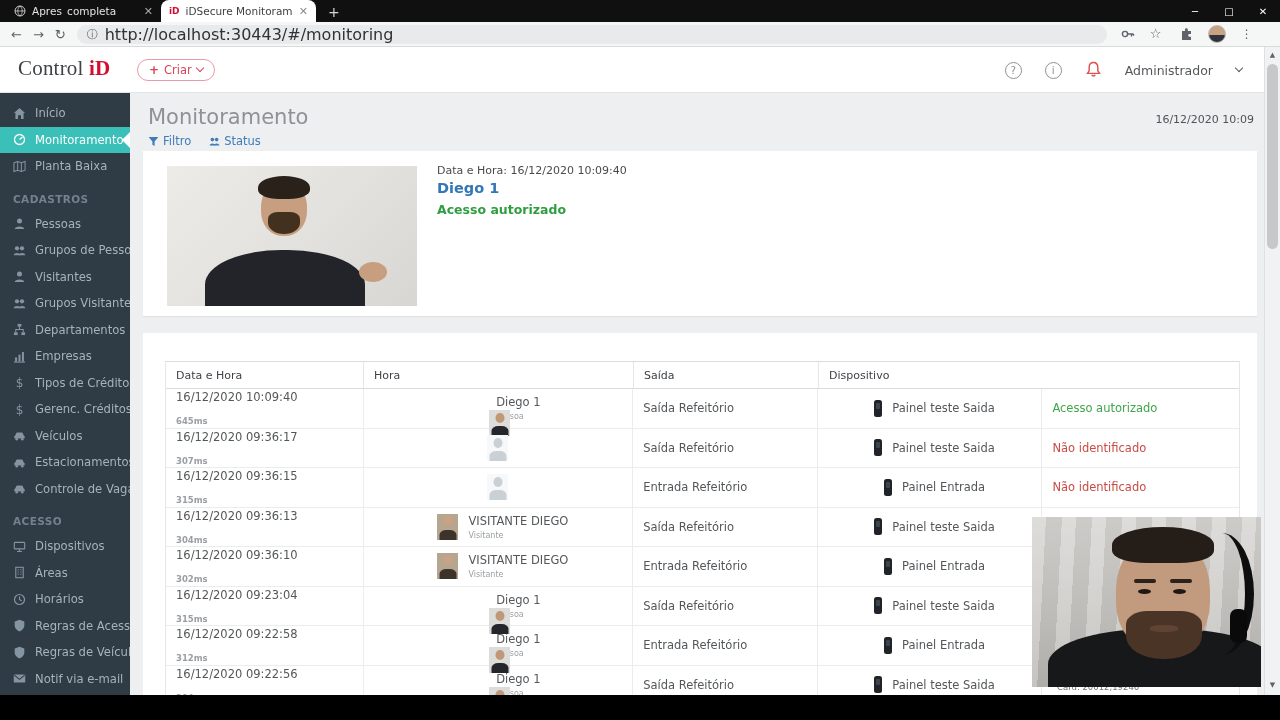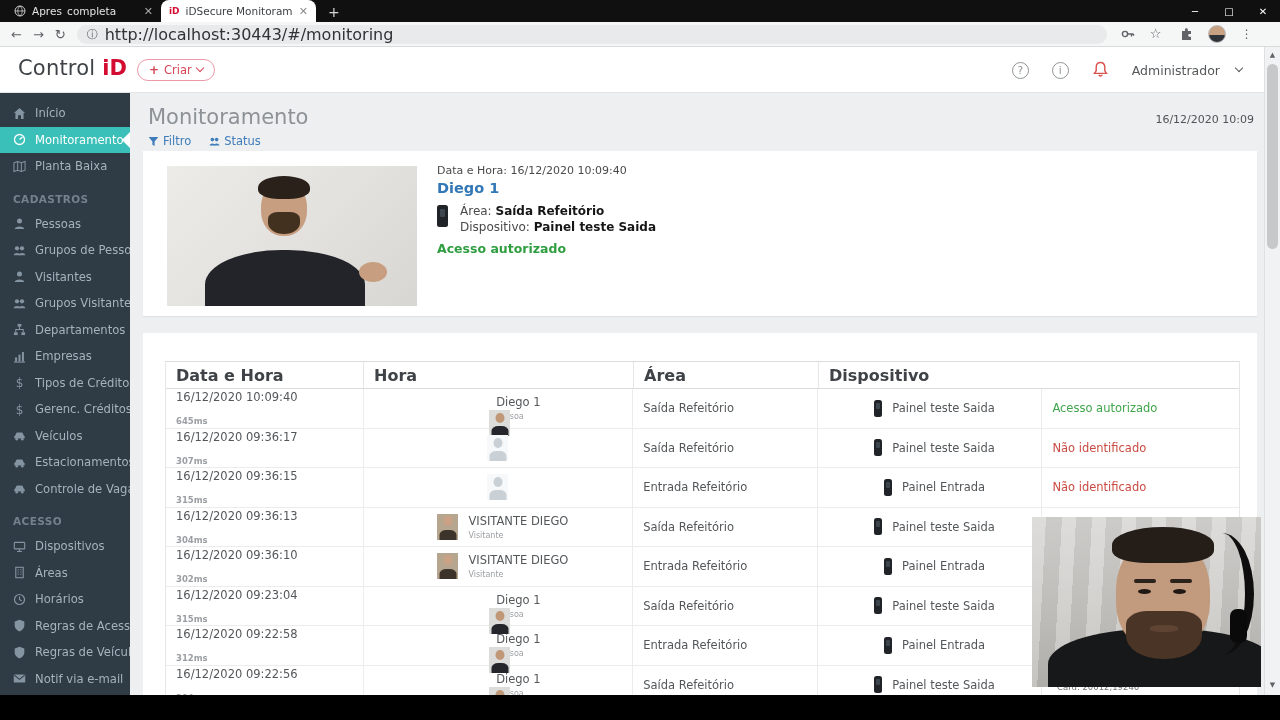--- a/index.html
+++ b/index.html
@@ -31,33 +31,33 @@
   .url-text { font-size:16px; color:#2f3336; }
   .tb-right { display:flex; align-items:center; margin-left:14px; gap:15px; }
   .tb-ico { width:14px; height:14px; color:#5f6368; }
   .tb-ico.star { font-size:13px; line-height:14px; }
   .tb-avatar { width:18px; height:18px; border-radius:50%; background:linear-gradient(180deg,#c8a183 55%,#30343a 55%); border:1px solid #bbb; }
   .dots { color:#5f6368; font-size:12px; }
 
   
   #appheader { position:absolute; left:0; top:47px; width:1280px; height:46px; background:#fff;
                border-bottom:1px solid #e3e4e5; }
-  .logo { position:absolute; left:18px; top:9px; font-size:21px; letter-spacing:.2px; }
+  .logo { position:absolute; left:18px; top:9px; font-size:21px; letter-spacing:.2px;font-family:Liberation Serif, serif; }
   .logo .c1 { color:#3f4347; } .logo .c2 { color:#d40c32; font-weight:bold; }
   .criar-btn { position:absolute; left:137px; top:12px; height:22px; border:1px solid #eb9aa6;
                border-radius:12px; color:#d64456; font-size:11.5px; display:flex; align-items:center;
                padding:0 11px; gap:5px; background:#fff; }
   .criar-plus { font-weight:bold; font-size:12px; }
   .chev { width:6px; height:6px; border-right:1.4px solid currentColor; border-bottom:1.4px solid currentColor;
           transform:rotate(45deg); display:inline-block; position:relative; top:-2px; }
   .hdr-right { position:absolute; right:38px; top:0; height:46px; display:flex; align-items:center; gap:23px; }
   .hicon { width:17px; height:17px; border:1.3px solid #8f9396; border-radius:50%; color:#8f9396;
            font-size:10.5px; display:flex; align-items:center; justify-content:center; }
   .bell { width:17px; height:18px; color:#d9534f; }
-  .user-menu { color:#55585b; font-size:12.5px; display:flex; align-items:center; gap:16px; }
+  .user-menu { color:#55585b; font-size:12.5px; display:flex; align-items:center; gap:23px; }
 
   
   #sidebar { position:absolute; left:0; top:93px; width:130px; height:602px; background:#2f3b45;
              padding-top:7px; }
   .sb-item { height:26.5px; display:flex; align-items:center; padding-left:13px; color:#a6b2bc;
              font-size:11.6px; gap:9px; position:relative; white-space:nowrap; }
   .sb-ico { width:13px; height:13px; color:#8494a0; flex:none; display:flex; }
   .sb-ico svg { width:100%; height:100%; }
   .sb-item.active { background:#3ac0b8; color:#fff; }
   .sb-item.active .sb-ico { color:#fff; }
@@ -93,21 +93,21 @@
 
   .dev { display:inline-block; width:8px; height:17px; background:#202428; border-radius:2.5px;
          position:relative; flex:none; }
   .dev::after { content:""; position:absolute; left:2px; top:3px; width:4px; height:6px; background:#3d464f; border-radius:1px; }
   .dev.lg { width:11px; height:22px; margin-top:2px; }
   .dev.lg::after { left:3px; top:4px; width:5px; height:8px; }
 
   .panel2 { position:absolute; left:13px; top:240px; width:1114px; height:362px; background:#fff; }
   .tbl { position:absolute; left:22px; top:28px; width:1075px; border-left:1px solid #e6e6e6; border-right:1px solid #e6e6e6; }
   .theader { display:flex; height:28px; border-top:1px solid #dcdcdc; border-bottom:1px solid #dcdcdc; }
-  .hc { font-size:16px; color:#3f4347; font-weight:700; display:flex; align-items:center;
+  .hc { font-size:11px; color:#3f4347; font-weight:400; display:flex; align-items:center;
         padding-left:10px; border-right:1px solid #e6e6e6; }
   .hc:last-child { border-right:none; }
   .col1 { width:198px; } .col2 { width:270px; } .col3 { width:185px; } .col4 { width:225px; } .col5 { width:197px; }
   .trow { display:flex; height:39.5px; border-bottom:1px solid #ececec; }
   .tc { border-right:1px solid #ececec; padding-left:10px; display:flex; flex-direction:column; justify-content:center; }
   .tc:last-child { border-right:none; }
   .tc.row-flex { flex-direction:row; align-items:center; gap:10px; }
   .dt-main { font-size:11.5px; color:#53575a; }
   .dt-ms { font-size:8.5px; color:#9b9fa3; margin-top:12px;font-weight:bold; }
   .cell-text { font-size:11.5px; color:#53575a; }
@@ -443,37 +443,30 @@
     <div class="photo">
       <div class="ph-torso"></div>
       <div class="ph-head"></div>
       <div class="ph-hair"></div>
       <div class="ph-beard"></div>
       <div class="ph-hand"></div>
     </div>
     <div class="card-details">
       <div class="fdt">Data e Hora: 16/12/2020 10:09:40</div>
       <div class="fname">Diego 1</div>
-      <div class="finfo">
-        <span class="dev lg"></span>
-        <div class="finfo-lines">
-          <div><span>Área: </span><b>Saída Refeitório</b></div>
-          <div><span>Dispositivo: </span><b>Painel teste Saida</b></div>
-        </div>
-      </div>
       <div class="fstatus">Acesso autorizado</div>
     </div>
   </section>
 
   <section class="panel2">
     <div class="tbl">
       <div class="theader">
         <div class="hc col1">Data e Hora</div>
         <div class="hc col2">Hora</div>
-        <div class="hc col3">Área</div>
+        <div class="hc col3">Saída</div>
         <div class="hc col4">Dispositivo</div>
       </div>
       <div id="tbody">
   <div class="trow">
     <div class="tc col1">
       <div class="dt-main">16/12/2020 10:09:40</div>
       <div class="dt-ms">645ms</div>
     </div>
     <div class="tc col2 row-flex">
       <div class="avatar photo"></div>

